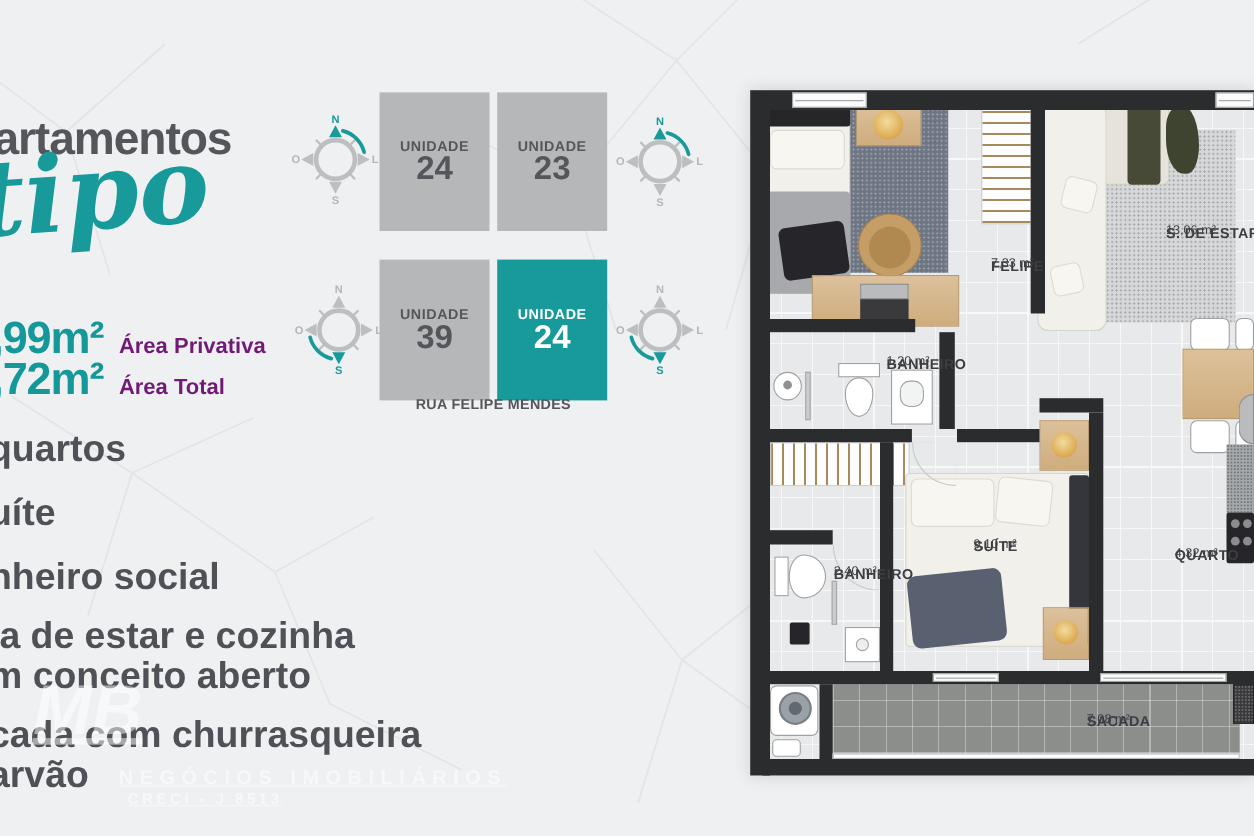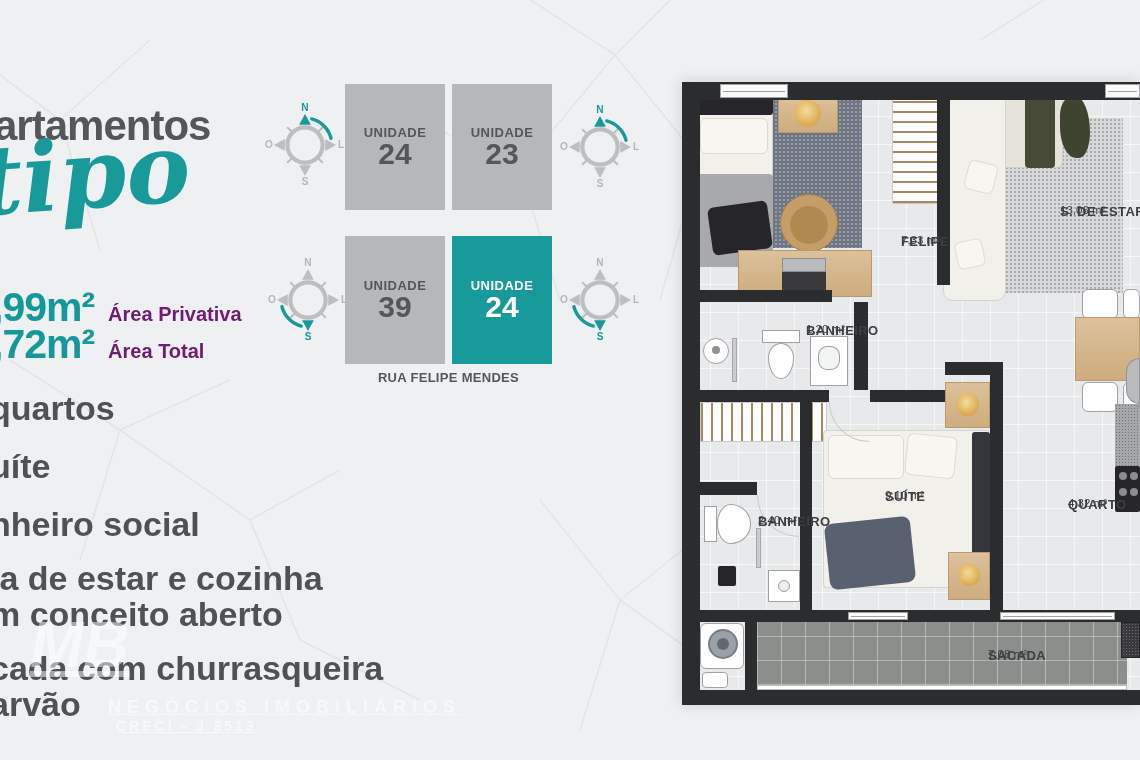--- a/index.html
+++ b/index.html
@@ -24,21 +24,21 @@
   .features{position:absolute;left:-10px;top:390px;width:520px;}
   .feat{font-size:34px;font-weight:bold;color:#505156;line-height:36px;white-space:nowrap;}
   .g1{margin-top:22px;} .g2{margin-top:18px;} .g0{margin-top:0;}
 
   
   .unit{position:absolute;width:100px;display:flex;flex-direction:column;align-items:center;
         justify-content:center;background:#b5b7b9;color:#55565b;z-index:2;}
   .unit .ulab{font-size:13px;font-weight:bold;letter-spacing:.5px;}
   .unit .unum{font-size:30px;font-weight:bold;line-height:.95;}
   .unit.hl{background:#18999a;color:#ffffff;}
-  .street{position:absolute;left:345px;top:370px;width:207px;text-align:center;
+  .street{position:absolute;left:345px;top:360px;width:207px;text-align:center;
           font-size:13px;font-weight:bold;color:#55565b;letter-spacing:.3px;z-index:2;}
 
   .compass{position:absolute;z-index:2;}
   .compass .ring{fill:none;stroke:#bcbec0;stroke-width:5;}
   .compass .pt{fill:#bcbec0;}
   .compass .tick{stroke:#bcbec0;stroke-width:2.5;stroke-linecap:round;}
   .compass .lbl{fill:#b4b6b8;font-size:12px;font-weight:bold;text-anchor:middle;
                 font-family:"Liberation Sans",sans-serif;}
   .compass .arc{fill:none;stroke:#18999a;stroke-width:4;stroke-linecap:round;display:none;}
   .compass.n .arcN{display:inline;} .compass.n .ptN{fill:#18999a;} .compass.n .lblN{fill:#18999a;}

